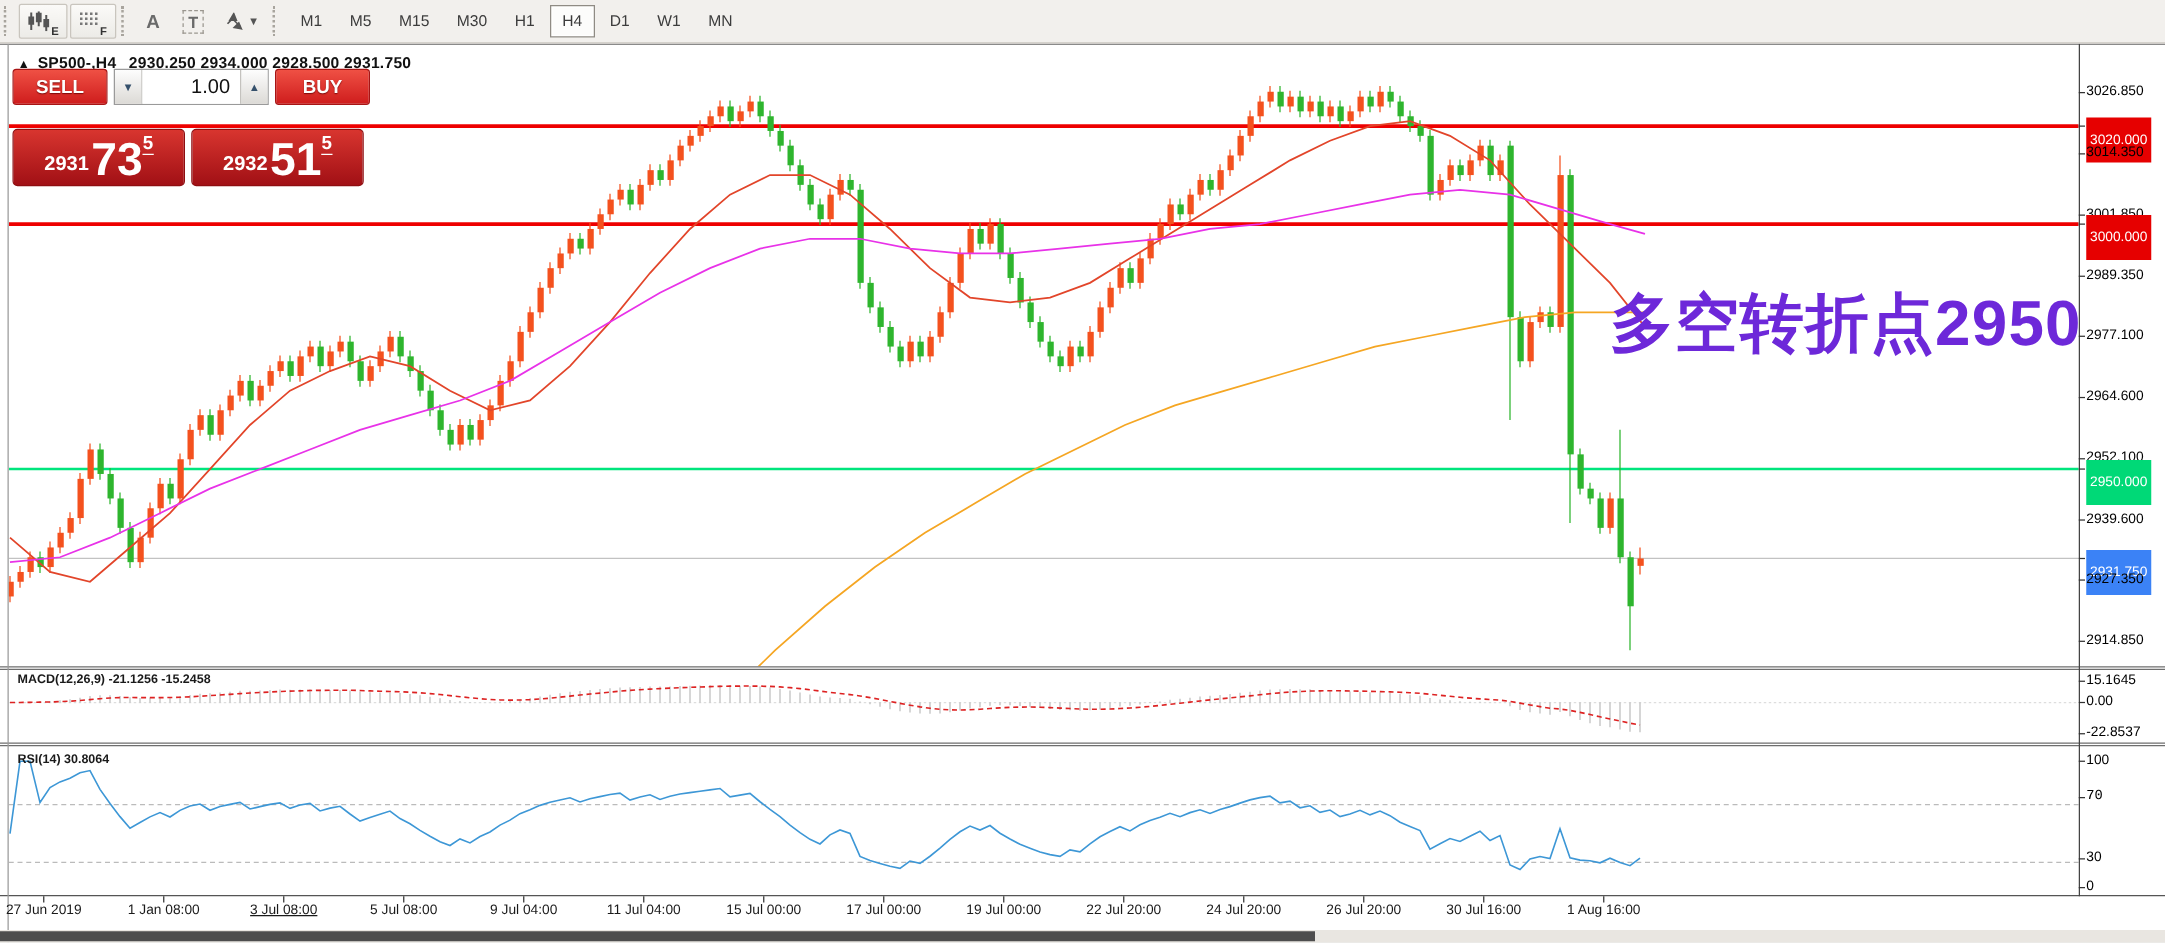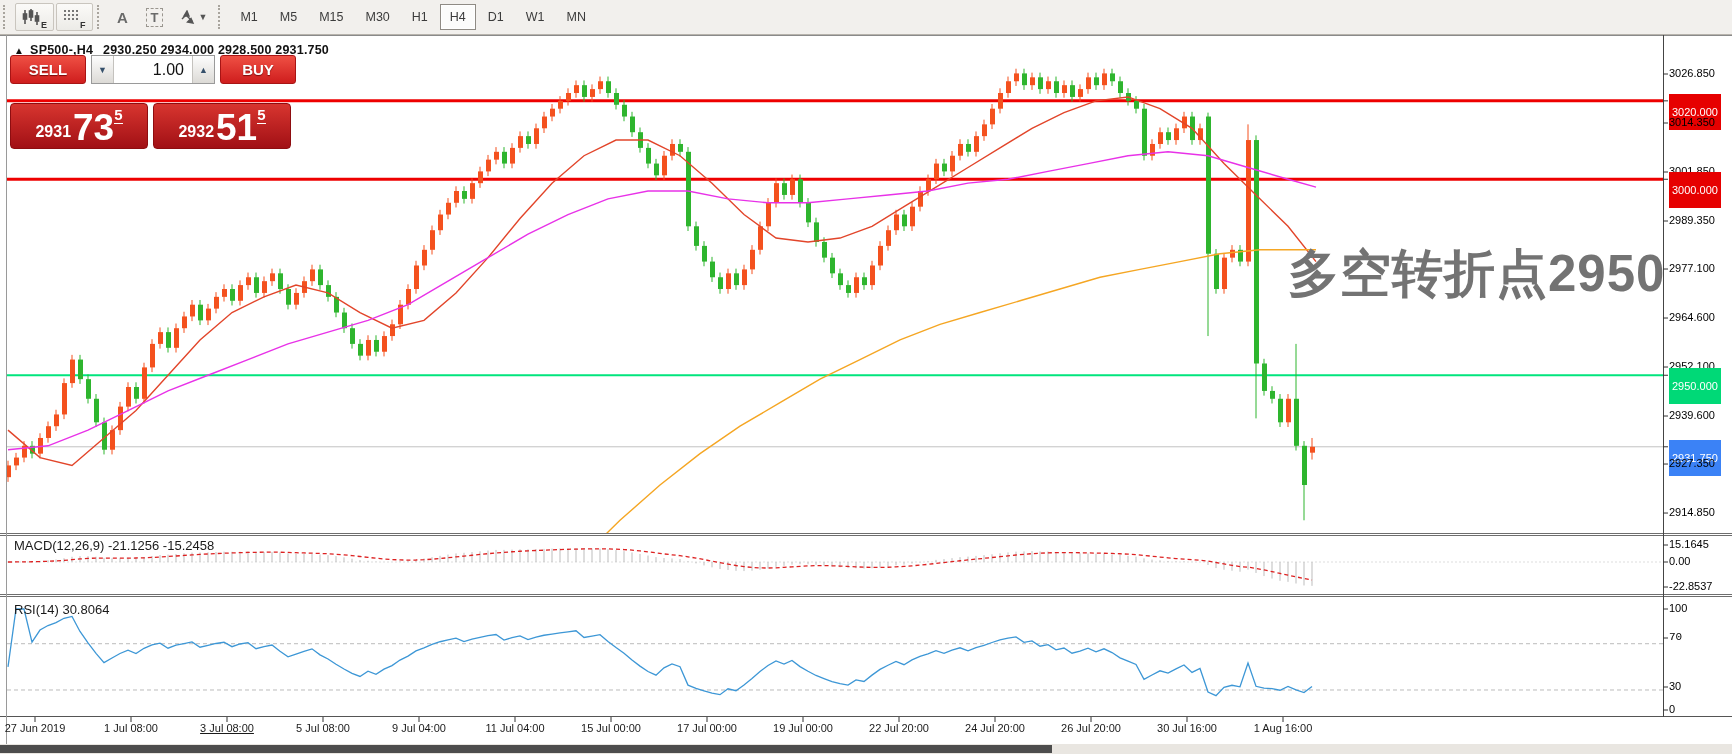--- a/index.html
+++ b/index.html
@@ -42,21 +42,21 @@
     font-family:"Liberation Sans",sans-serif;color:#111;width:70px;}
   #op-tiles{display:flex;margin-top:4px;}
   .tile{width:138px;height:46px;border-radius:4px;border:1px solid #8e0d10;color:#fff;
     background:linear-gradient(#d8352f,#a11015);display:flex;align-items:flex-end;
     justify-content:center;padding-bottom:3px;box-sizing:border-box;}
   .tile+.tile{margin-left:5px;}
   .tile .p-small{font-size:16px;font-weight:bold;margin:0 2px 4px 0;}
   .tile .p-big{font-size:37px;font-weight:bold;line-height:0.95;}
   .tile .p-sup{font-size:15px;font-weight:bold;align-self:flex-start;margin-top:2px;border-bottom:1px solid #fff;}
   
-  .ind-label{position:absolute;font-size:13px;color:#1a1a1a;}
+  .ind-label{position:absolute;font-size:10px;color:#1a1a1a;font-weight:bold;}
   #annotation{position:absolute;font-weight:bold;font-size:51px;letter-spacing:1px;
     font-family:"Liberation Sans",sans-serif;white-space:nowrap;}
   .ax-label{position:absolute;left:1669px;font-size:11px;color:#000;white-space:nowrap;}
   .ax-badge{padding:12px 3px;color:#fff;}
   .ax-badge.red{background:#e60000;}
   .ax-badge.green{background:#00d977;}
   .ax-badge.black{background:#3b82f6;}
   .date-label{position:absolute;top:722px;font-size:11px;color:#1a1a1a;transform:translateX(-50%);
     white-space:nowrap;}
   
@@ -1057,21 +1057,21 @@
           <span class="p-sup">5</span>
         </div>
         <div class="tile">
           <span class="p-small">2932</span>
           <span class="p-big">51</span>
           <span class="p-sup">5</span>
         </div>
       </div>
     </div>
 
-    <div id="annotation" style="left: 1288px; top: 205px; color: #737373;">多空转折点2950</div>
+    <div id="annotation" style="left: 1288px; top: 190px; color: #6d28d9;">多空转折点2950</div>
 
     <div class="ind-label" style="left:14px;top:503px;">MACD(12,26,9) -21.1256 -15.2458</div>
     <div class="ind-label" style="left:14px;top:567px;">RSI(14) 30.8064</div>
 
     <div id="price-axis">
         <span class="ax-label" style="top: 32px;">3026.850</span>
         <span class="ax-label ax-badge red" style="top: 58.852px;">3020.000</span>
         <span class="ax-label" style="top: 81px;">3014.350</span>
         <span class="ax-label" style="top: 130px;">3001.850</span>
         <span class="ax-label ax-badge red" style="top: 137.252px;">3000.000</span>
@@ -1087,21 +1087,21 @@
         <span class="ax-label" style="top: 503px;">15.1645</span>
         <span class="ax-label" style="top: 520px;">0.00</span>
         <span class="ax-label" style="top: 545px;">-22.8537</span>
         <span class="ax-label" style="top: 567px;">100</span>
         <span class="ax-label" style="top: 596px; font-family: Liberation Mono, monospace;">70</span>
         <span class="ax-label" style="top: 645px;">30</span>
         <span class="ax-label" style="top: 668px;">0</span>
       </div>
     <div id="date-axis">
         <span class="date-label" style="left: 35px; top: 687px;">27 Jun 2019</span>
-        <span class="date-label" style="left: 131px; top: 687px;">1 Jul 08:00</span>
+        <span class="date-label" style="left: 131px; top: 687px;">1 Jan 08:00</span>
         <span class="date-label" style="left: 227px; top: 687px; text-decoration: underline;">3 Jul 08:00</span>
         <span class="date-label" style="left: 323px; top: 687px;">5 Jul 08:00</span>
         <span class="date-label" style="left: 419px; top: 687px;">9 Jul 04:00</span>
         <span class="date-label" style="left: 515px; top: 687px;">11 Jul 04:00</span>
         <span class="date-label" style="left: 611px; top: 687px;">15 Jul 00:00</span>
         <span class="date-label" style="left: 707px; top: 687px;">17 Jul 00:00</span>
         <span class="date-label" style="left: 803px; top: 687px;">19 Jul 00:00</span>
         <span class="date-label" style="left: 899px; top: 687px;">22 Jul 20:00</span>
         <span class="date-label" style="left: 995px; top: 687px;">24 Jul 20:00</span>
         <span class="date-label" style="left: 1091px; top: 687px;">26 Jul 20:00</span>

